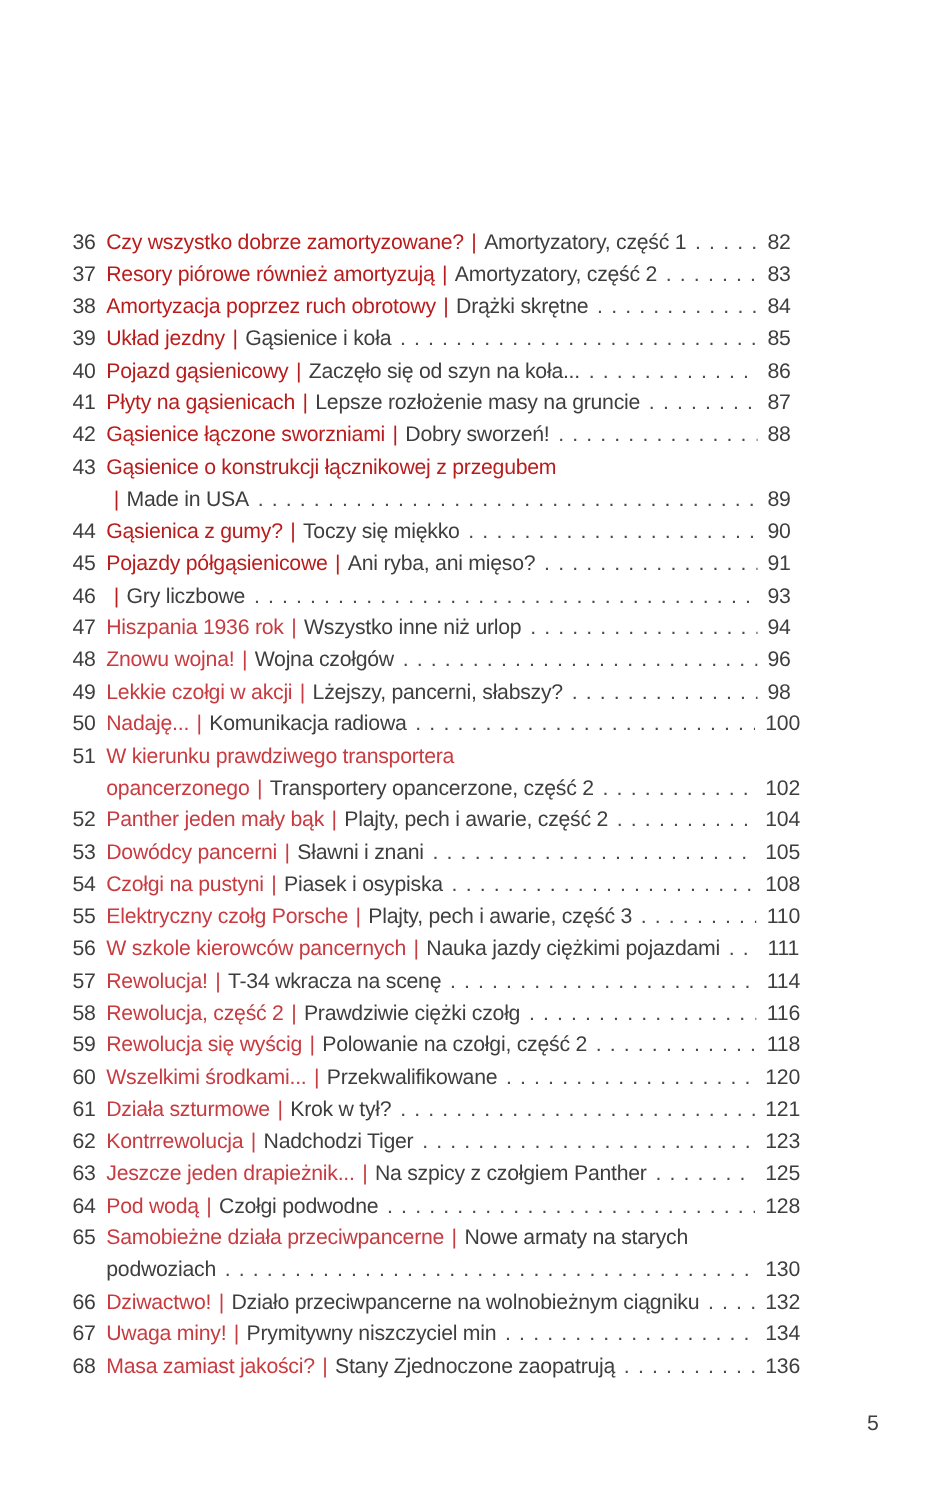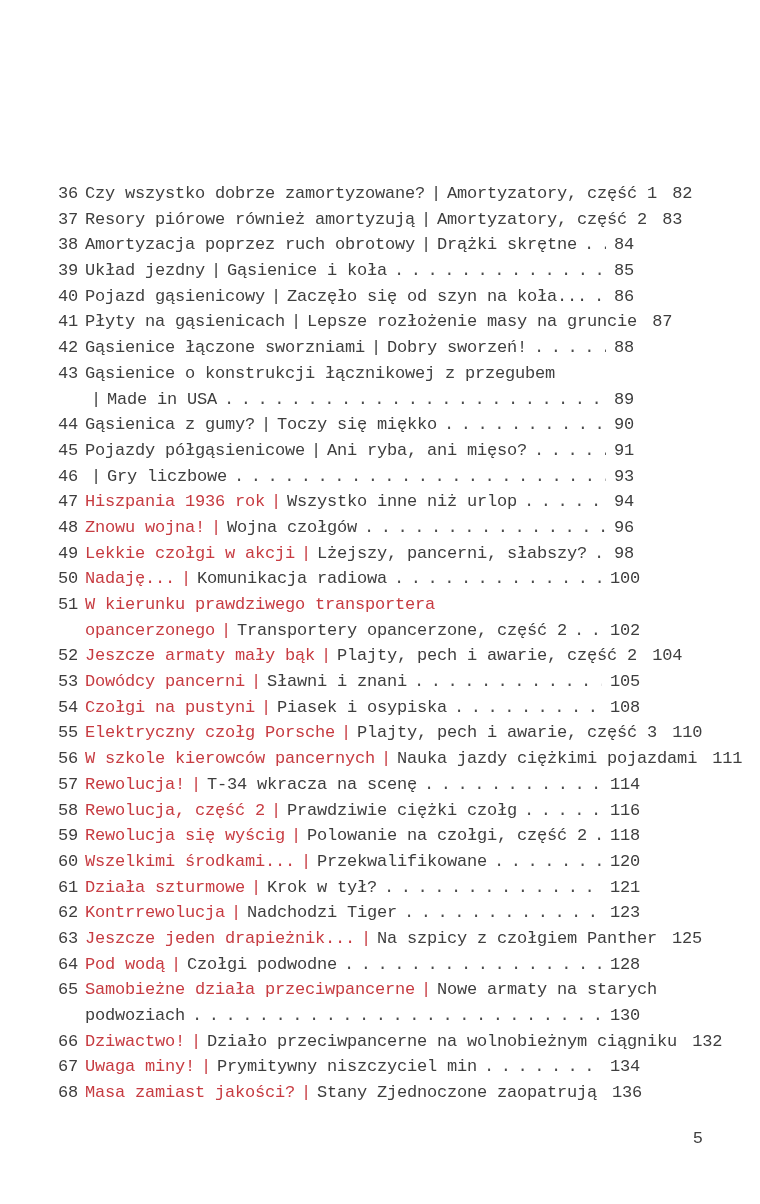--- a/index.html
+++ b/index.html
@@ -6,21 +6,21 @@
     margin: 0;
     padding: 0;
     background: #ffffff;
   }
   .page {
     position: relative;
     width: 760px;
     height: 1204px;
     background: #ffffff;
     overflow: hidden;
-    font-family: Liberation Mono, monospace;
+    font-family: Liberation Sans, sans-serif;
     color: #3e3e3e;
   }
   .toc {
     position: absolute;
     left: 58px;
     top: 181px;
     width: 582px;
   }
   .line {
     display: flex;
@@ -30,21 +30,21 @@
     letter-spacing: -0.2px;
     white-space: nowrap;
   }
   .num {
     flex: 0 0 20px;
     width: 20px;
     margin-right: 7px;
     color: #3e3e3e;
   }
   .title { font-weight: 400; }
-  .entry.green .title, .entry.green .sep { color: #404040; }
+  .entry.green .title, .entry.green .sep { color: #b91c1c; }
   .entry.red   .title, .entry.red   .sep { color: #c73b41; }
   .sep { margin: 0 6px; }
   .sub { color: #3e3e3e; }
   .dots {
     flex: 1 1 auto;
     min-width: 0;
     overflow: hidden;
     margin: 0 8px 0 7px;
     color: #4a4a4a;
   }
@@ -234,21 +234,21 @@
           <span class="title">opancerzonego</span>
           <span class="sep">|</span>
           <span class="sub">Transportery opancerzone, część 2</span>
           <span class="dots"></span>
           <span class="pg">102</span>
         </div>
       </div>
       <div class="entry red">
         <div class="line">
           <span class="num">52</span>
-          <span class="title">Jeszcze armaty mały bąk</span>
+          <span class="title">Panther jeden mały bąk</span>
           <span class="sep">|</span>
           <span class="sub">Plajty, pech i awarie, część 2</span>
           <span class="dots"></span>
           <span class="pg">104</span>
         </div>
       </div>
       <div class="entry red">
         <div class="line">
           <span class="num">53</span>
           <span class="title">Dowódcy pancerni</span>

